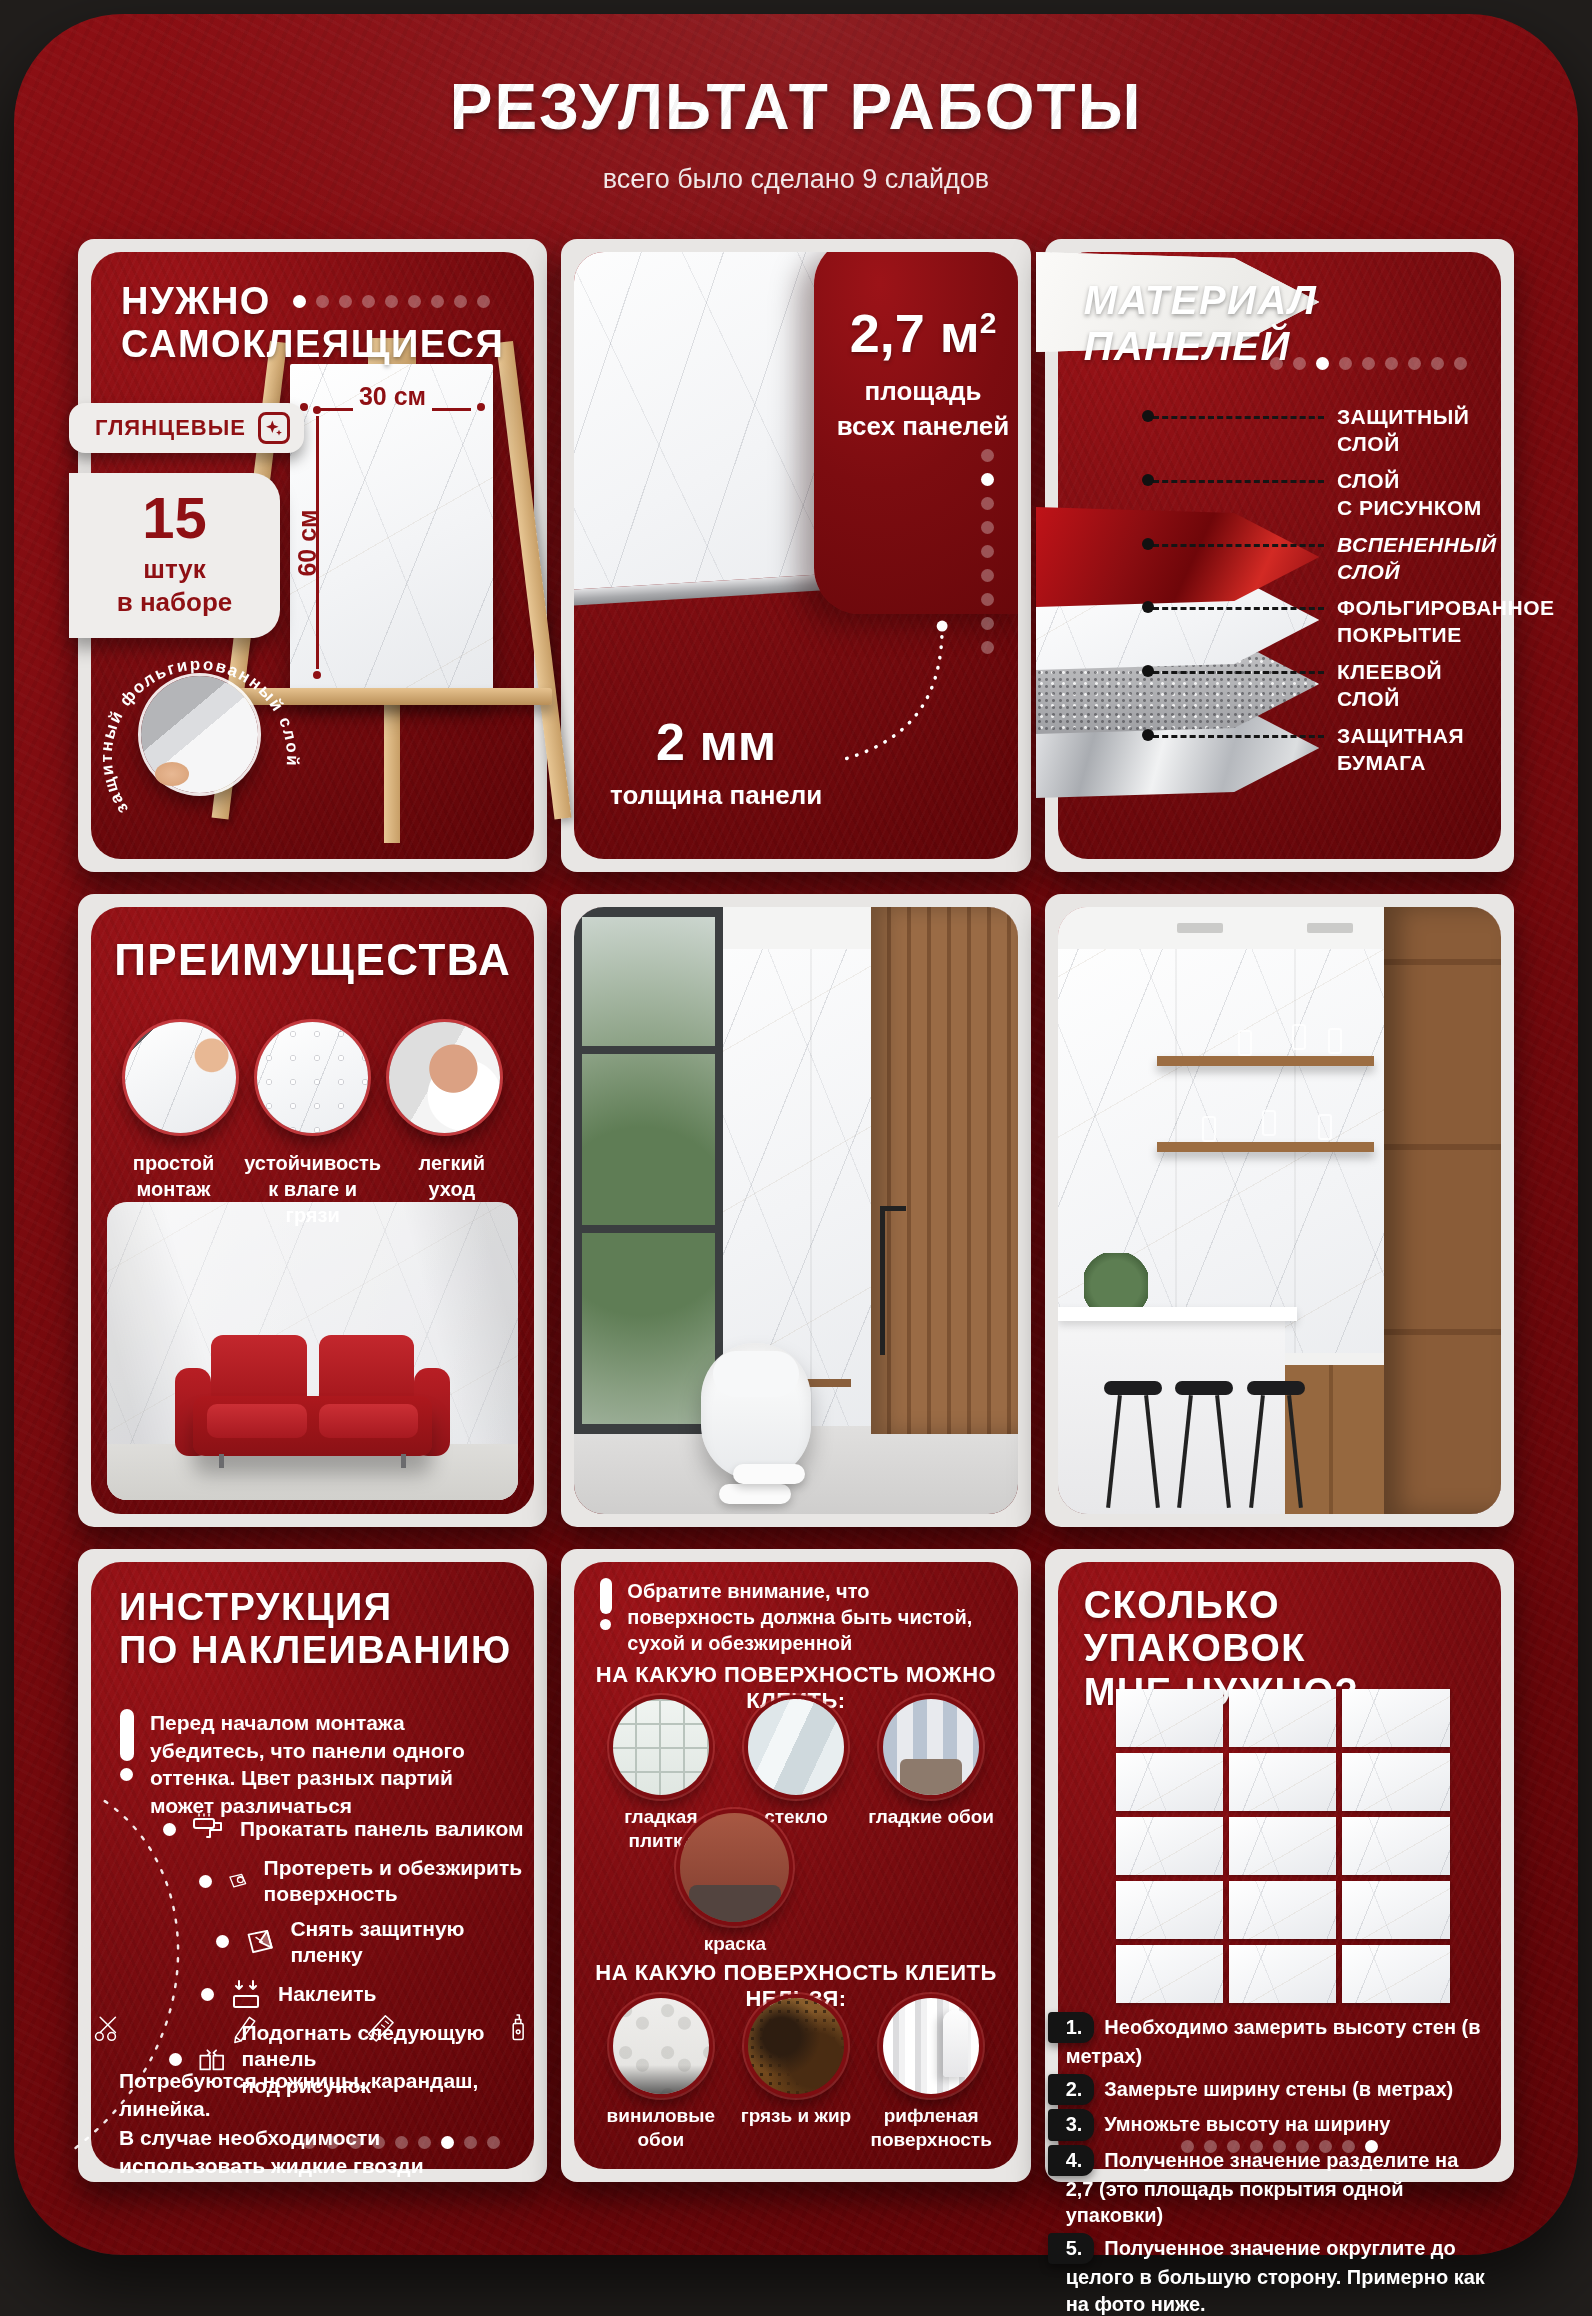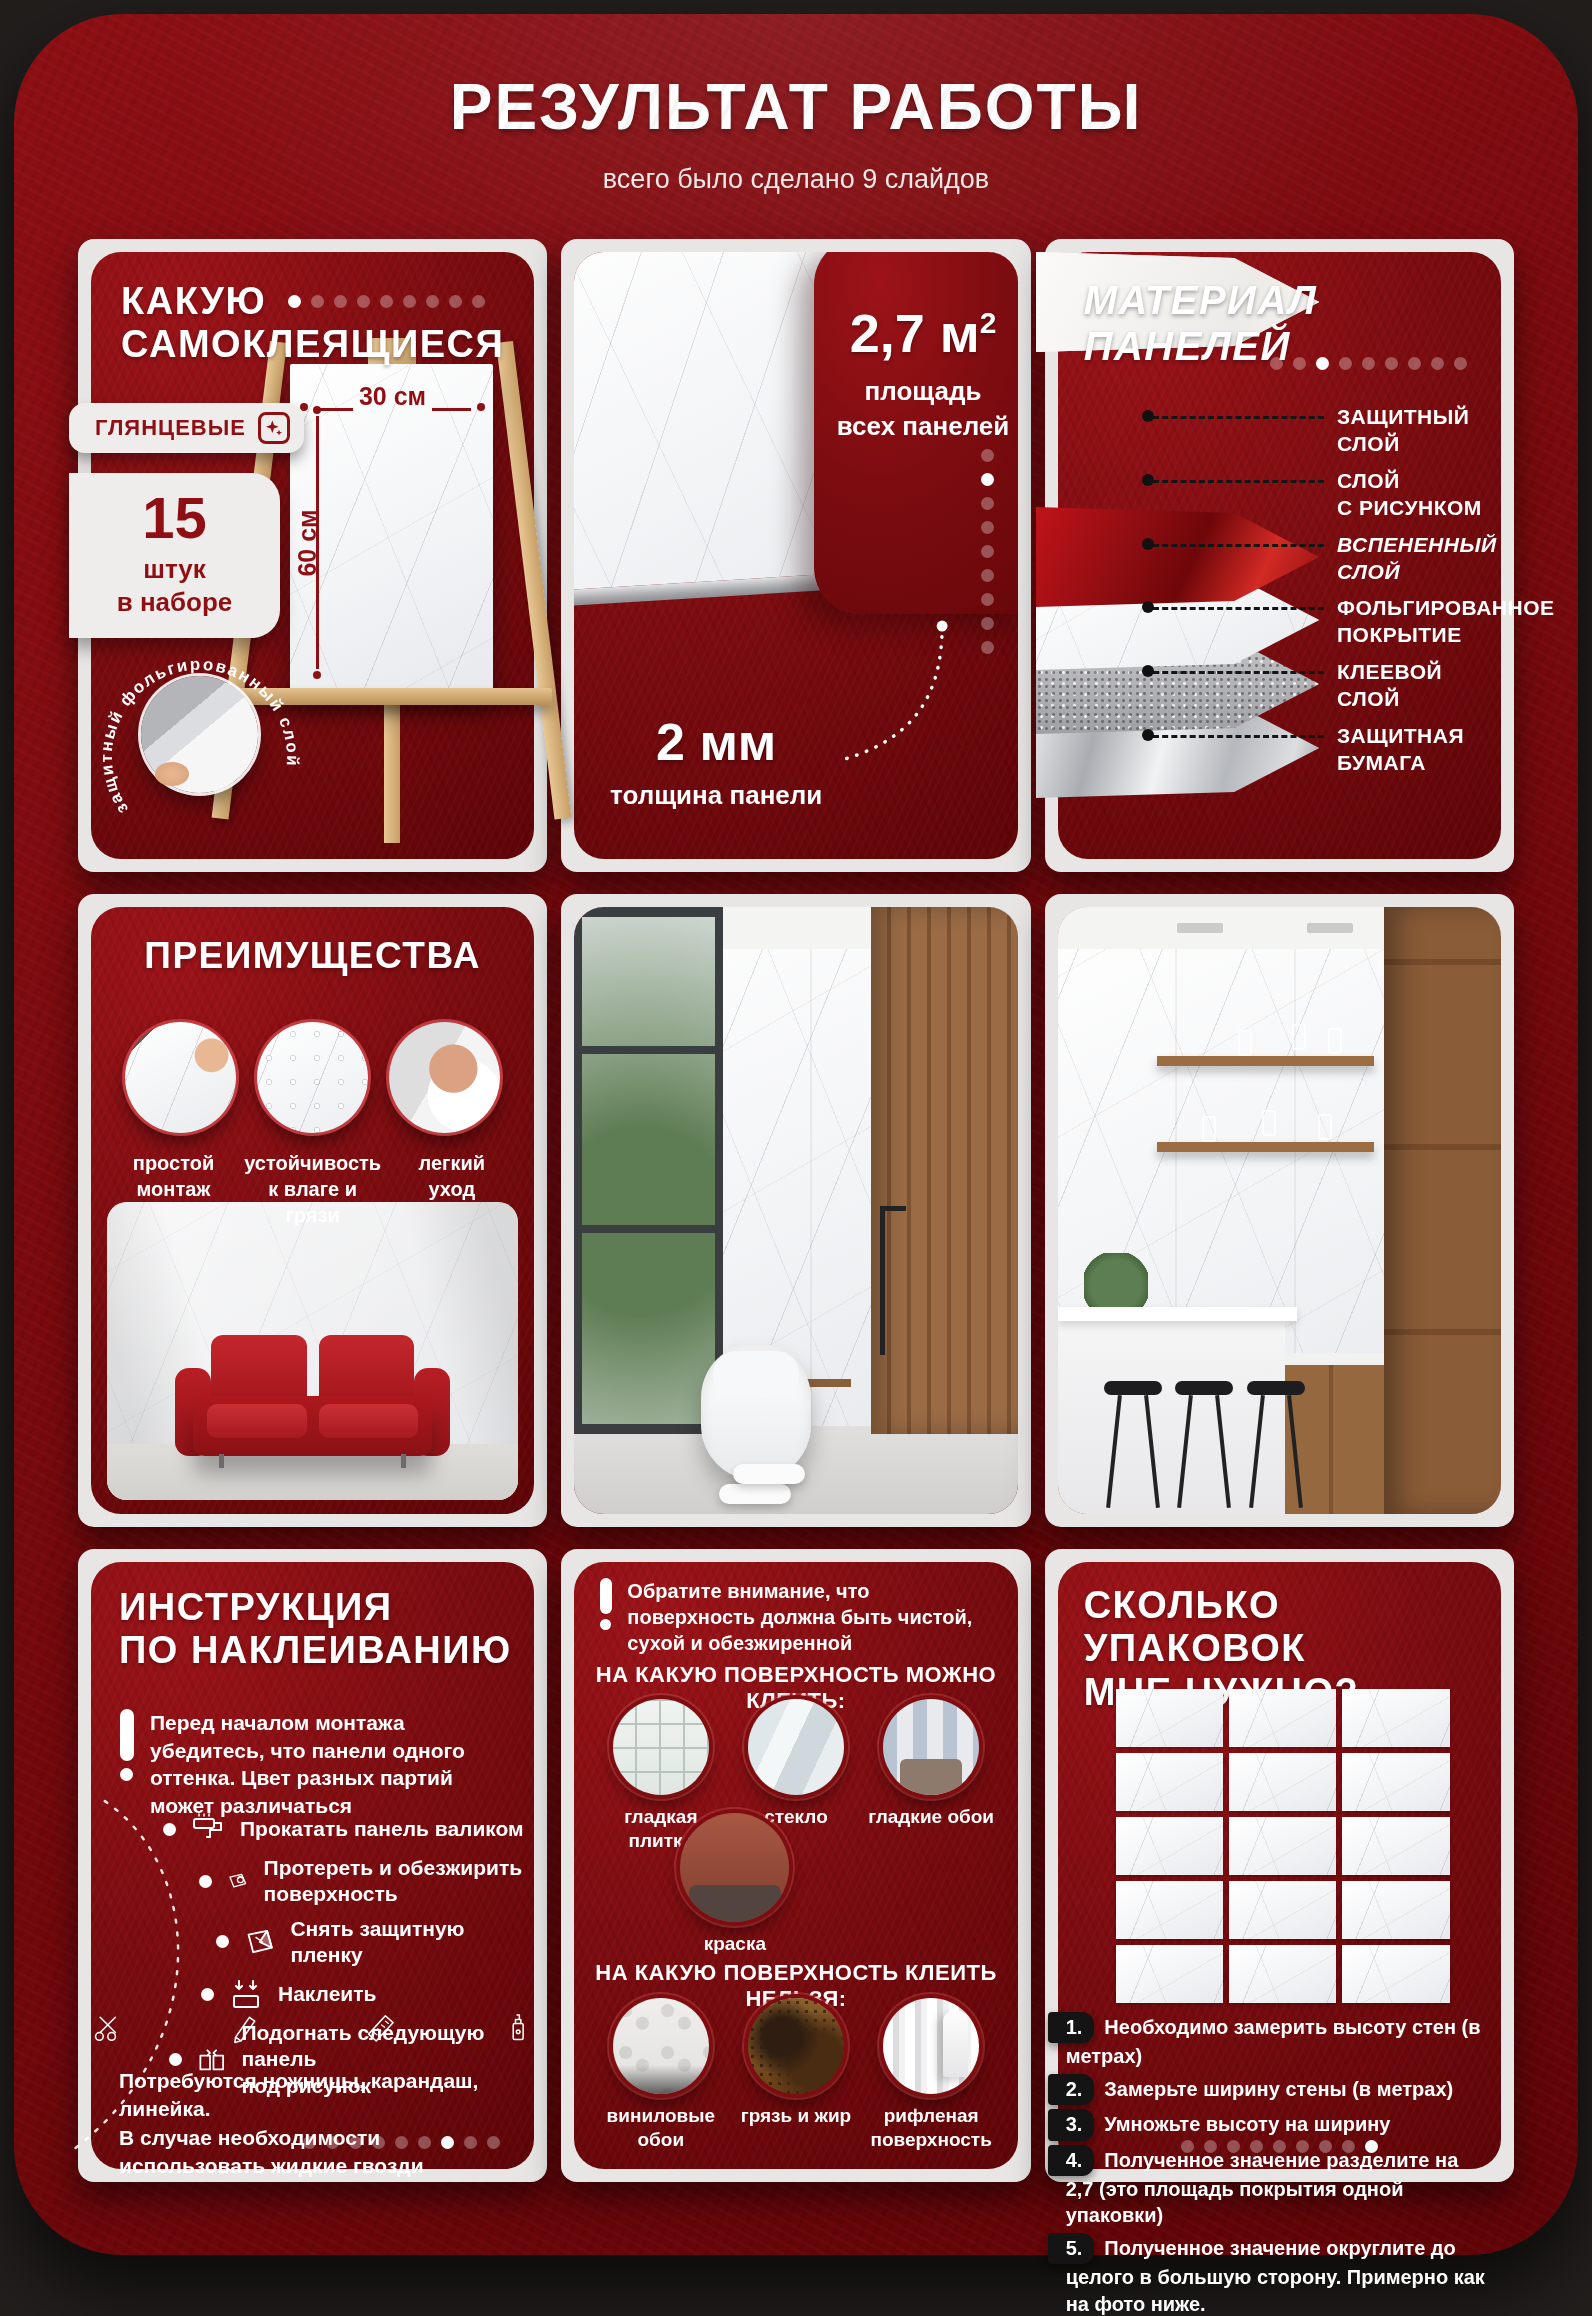--- a/index.html
+++ b/index.html
@@ -158,21 +158,21 @@
   .t-foam { background-image:radial-gradient(rgba(60,60,65,.55) 1.2px, transparent 1.7px), radial-gradient(rgba(255,255,255,.8) 1.2px, transparent 1.7px), linear-gradient(#c6c6c8,#9fa0a4); background-size:7px 7px, 11px 11px, 100% 100%; }
   .t-foil { background:linear-gradient(105deg,#e7e8ea 0%, #a9acb1 22%, #f1f2f3 45%, #b5b8bd 68%, #dcdee0 88%, #9da0a5 100%); }
   .t-emboss { background-image:repeating-linear-gradient(100deg, rgba(175,175,182,.28) 0 2px, transparent 2px 14px), linear-gradient(110deg,#fdfdfd,#e9eaec); }
   .t-paper { background:linear-gradient(115deg,#fbfaf8,#ecebe8 70%, #f6f5f2); }
   .layer-label { position:absolute; left:63%; right:8px; z-index:10; font-size:21px; font-weight:bold; letter-spacing:0.5px; line-height:1.3; }
   .layer-label::before { content:''; position:absolute; left:-184px; top:13px; width:171px; border-top:3px dashed #151515; }
   .layer-label::after { content:''; position:absolute; left:-195px; top:7px; width:12px; height:12px; background:#111; border-radius:50%; }
   .ll1{ top:151px; } .ll2{ top:215px; } .ll3{ top:279px;font-style:italic; } .ll4{ top:342px; } .ll5{ top:406px; } .ll6{ top:470px; }
 
   
-  .s4-title { position:absolute; left:0; right:0; top:28px; text-align:center; font-size:37px; z-index:4; }
+  .s4-title { position:absolute; left:0; right:0; top:28px; text-align:center; font-size:44px; z-index:4; }
   .feat-row { position:absolute; left:34px; right:34px; top:115px; display:flex; justify-content:space-between; z-index:4; }
   .feat-circle { width:111px; height:111px; border-radius:50%;
     box-shadow:0 0 0 3px rgba(200,60,64,.95), 0 10px 18px rgba(0,0,0,.45); position:relative; overflow:hidden; }
   .fc1 { background-image:linear-gradient(135deg,#5a5a5e 0 16%, transparent 16%),
       radial-gradient(circle at 78% 30%, #e8b894 0 14%, transparent 15%),
       repeating-linear-gradient(112deg, transparent 0 22px, rgba(120,126,138,.25) 22px 23px, transparent 23px 52px),
       linear-gradient(155deg,#ffffff,#e9ebee); }
   .fc2 { background-image:radial-gradient(circle, rgba(255,255,255,.95) 0 2px, rgba(140,140,150,.4) 2.6px, transparent 3.4px),
       repeating-linear-gradient(112deg, transparent 0 24px, rgba(120,126,138,.25) 24px 25px, transparent 25px 56px),
       linear-gradient(155deg,#ffffff,#eceef1);
@@ -291,21 +291,21 @@
 <div class="poster">
   <h1 class="page-title">РЕЗУЛЬТАТ РАБОТЫ</h1>
   <div class="page-subtitle">всего было сделано 9 слайдов</div>
 
   <div class="grid9">
 
     <div class="card">
       <div class="inner bleed">
         <div class="s1-title slide-title">
           <div class="s1-line1">
-            <span>КАКУЮ</span>
+            <span>НУЖНО</span>
             <span class="dots">
                 <span class="dot on"></span>
                 <span class="dot"></span>
                 <span class="dot"></span>
                 <span class="dot"></span>
                 <span class="dot"></span>
                 <span class="dot"></span>
                 <span class="dot"></span>
                 <span class="dot"></span>
                 <span class="dot"></span>

